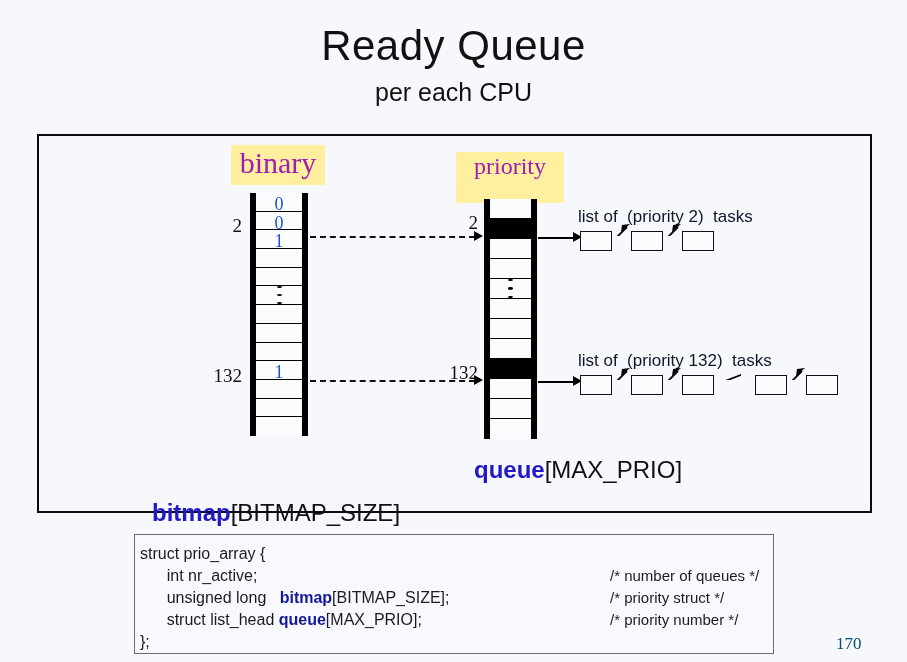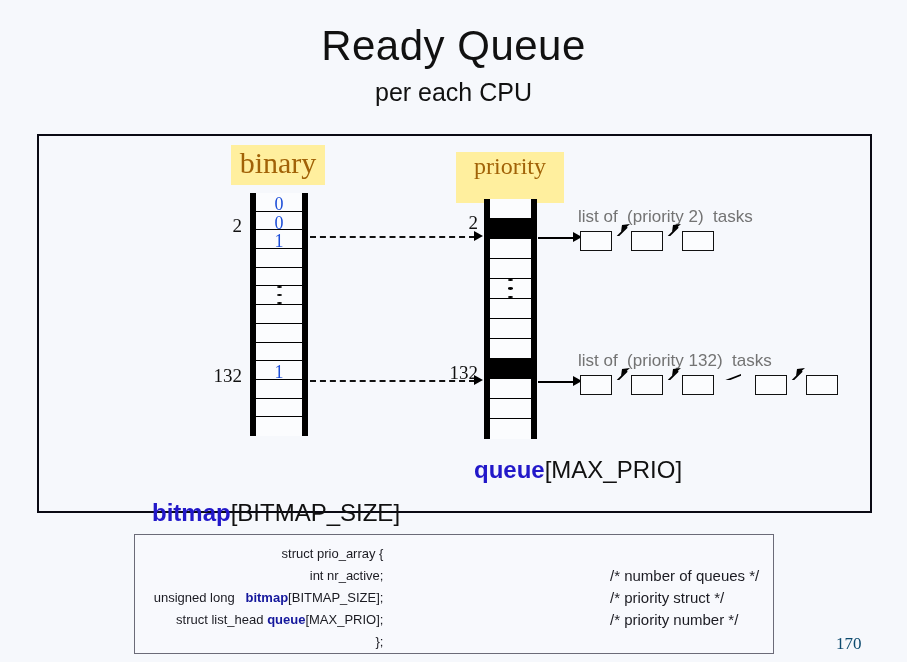--- a/index.html
+++ b/index.html
@@ -42,21 +42,21 @@
     border: 2px solid #0a0a14;
     box-sizing: border-box;
     background: #f6f8fc;
   }
 
   
   .hl {
     position: absolute;
     background: #ffef9e;
     font-family: "Liberation Serif", serif;
-    color: #a16207;
+    color: #a21caf;
     text-align: center;
     line-height: 1.05;
   }
   #binary-label {
     left: 231px; top: 145px;
     width: 94px; height: 40px;
     font-size: 30px;
     padding-top: 2px;
     box-sizing: border-box;
   }
@@ -167,21 +167,21 @@
   }
   #solid-1 { left: 538px; top: 237px; width: 40px; }
   #solid-2 { left: 538px; top: 381px; width: 40px; }
   #sah-1 { left: 573px; top: 232px; }
   #sah-2 { left: 573px; top: 376px; }
 
   
   .list-caption {
     position: absolute;
     font-size: 17px;
-    color: #737373;
+    color: #0f172a;
     white-space: pre;
   }
   #cap-1 { left: 578px; top: 207px; }
   #cap-2 { left: 578px; top: 351px; }
 
   
   .task-box {
     position: absolute;
     width: 32px; height: 20px;
     border: 1.5px solid #111;
@@ -211,26 +211,25 @@
   #code-frame {
     position: absolute;
     left: 134px; top: 534px;
     width: 640px; height: 120px;
     border: 1.5px solid #6b6b78;
     background: #f8f9fd;
     box-sizing: border-box;
   }
   #code-text {
     position: absolute;
-    left: 132px; top: 543px;
-    font-size: 13px;
+    left: 140px; top: 543px;
+    font-size: 16px;
     color: #1b1b22;
     line-height: 22px;
     white-space: pre;
-    text-align: right;
   }
   #code-text b { color: #14179c; font-weight: bold; }
   #code-comments {
     position: absolute;
     left: 610px; top: 565px;
     font-size: 15px;
     color: #1b1b22;
     line-height: 22px;
     white-space: pre;
   }

